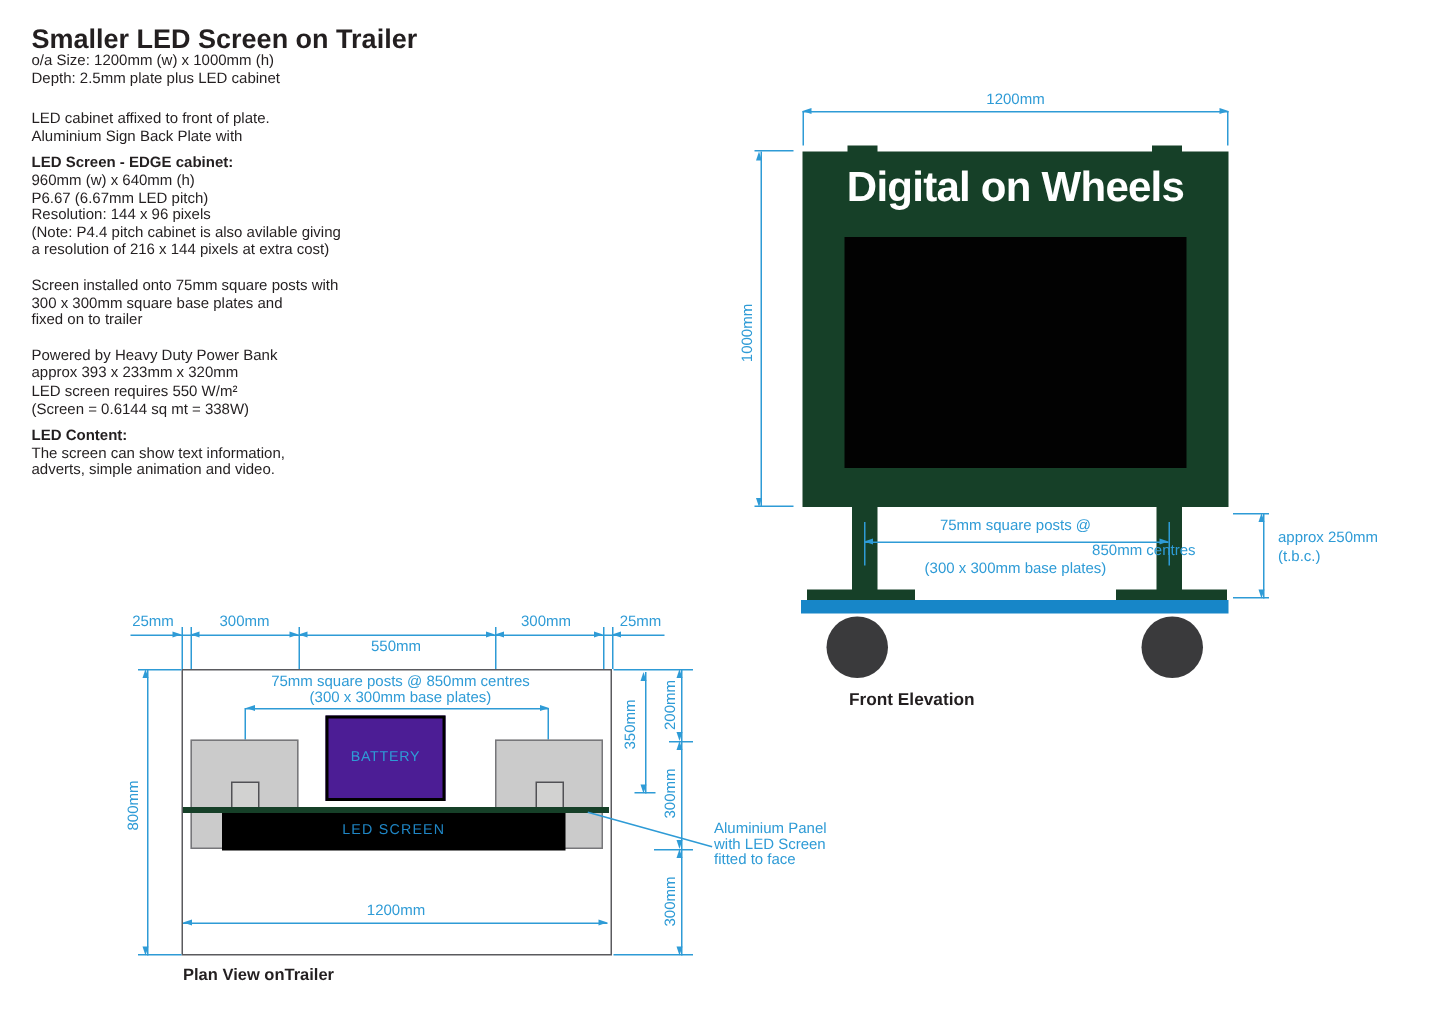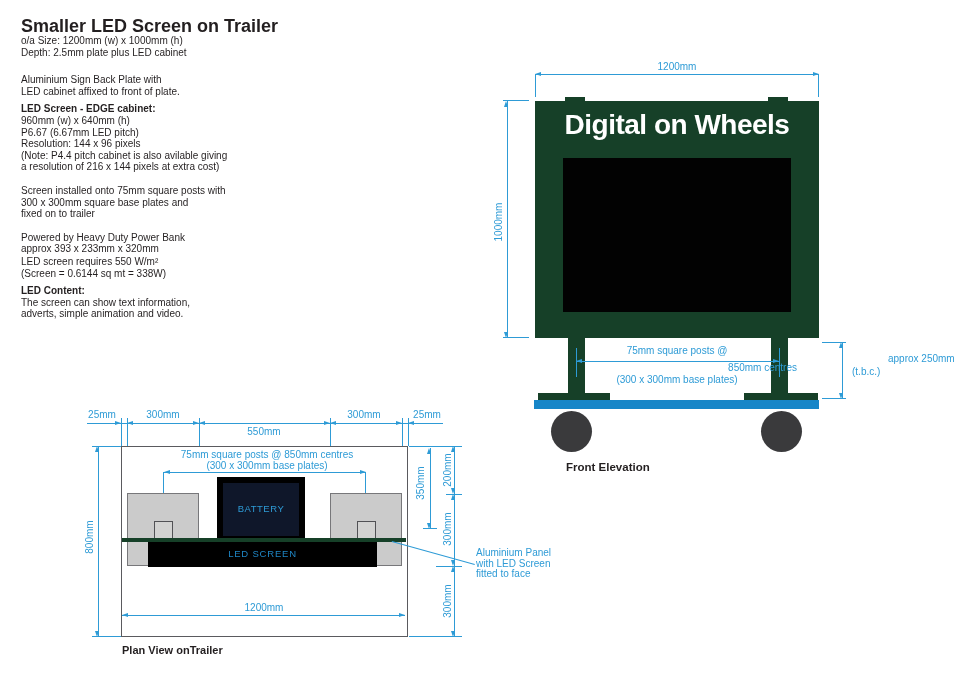--- a/index.html
+++ b/index.html
@@ -39,22 +39,22 @@
 
 <div id="canvas">
 
   <div id="spec-block">
     <div class="title">Smaller LED Screen on Trailer</div>
     <div>
       <div>o/a Size: 1200mm (w) x 1000mm (h)</div>
       <div>Depth: 2.5mm plate plus LED cabinet</div>
     </div>
     <div class="mt16">
+      <div>LED cabinet affixed to front of plate.</div>
       <div>Aluminium Sign Back Plate with</div>
-      <div>LED cabinet affixed to front of plate.</div>
     </div>
     <div class="mt6">
       <div class="h">LED Screen - EDGE cabinet:</div>
       <div>960mm (w) x 640mm (h)</div>
       <div>P6.67 (6.67mm LED pitch)</div>
       <div>Resolution: 144 x 96 pixels</div>
       <div>(Note: P4.4 pitch cabinet is also avilable giving</div>
       <div>a resolution of 216 x 144 pixels at extra cost)</div>
     </div>
     <div class="mt12">
@@ -114,21 +114,21 @@
     <div class="ah ah-r" style="left:773px;top:359px;"></div>
     <div class="dimtext ctr" style="left:557px;top:345px;width:240px;">75mm square posts @</div>
     <div class="dimtext ctr" style="left:557px;top:362px;width:240px;text-align:right;">850mm centres</div>
     <div class="dimtext ctr" style="left:557px;top:374px;width:240px;">(300 x 300mm base plates)</div>
 
     <div class="dl" style="left:822px;top:342px;width:24px;height:1px;"></div>
     <div class="dl" style="left:822px;top:398px;width:24px;height:1px;"></div>
     <div class="dl" style="left:842px;top:342px;width:1px;height:57px;"></div>
     <div class="ah ah-u" style="left:839px;top:342px;"></div>
     <div class="ah ah-d" style="left:839px;top:393px;"></div>
-    <div class="dimtext" style="left:888px;top:353px;">approx 250mm</div>
+    <div class="dimtext" style="left:852px;top:353px;">approx 250mm</div>
     <div class="dimtext" style="left:852px;top:366px;">(t.b.c.)</div>
 
     <div class="caption" style="left:566px;top:461px;">Front Elevation</div>
   </div>
 
   <div>
 
     <div class="dimtext ctr" style="left:74px;top:409px;width:56px;">25mm</div>
     <div class="dimtext ctr" style="left:135px;top:409px;width:56px;">300mm</div>
     <div class="dimtext ctr" style="left:236px;top:409px;width:56px;margin-top:17px;">550mm</div>
@@ -159,21 +159,21 @@
     <div class="dl" style="left:365px;top:472px;width:1px;height:49px;"></div>
     <div class="dl" style="left:164px;top:472px;width:202px;height:1px;"></div>
     <div class="ah ah-l" style="left:164px;top:470px;"></div>
     <div class="ah ah-r" style="left:360px;top:470px;"></div>
 
     <div class="abs" style="left:127px;top:493px;width:70px;height:71px;background:var(--plate);border:1px solid var(--plate-border);"></div>
     <div class="abs" style="left:330px;top:493px;width:70px;height:71px;background:var(--plate);border:1px solid var(--plate-border);"></div>
     <div class="abs" style="left:154px;top:521px;width:17px;height:17px;background:#d2d2d1;border:1px solid #515155;"></div>
     <div class="abs" style="left:357px;top:521px;width:17px;height:17px;background:#d2d2d1;border:1px solid #515155;"></div>
 
-    <div class="abs" style="left:217px;top:477px;width:76px;height:53px;background:#0f172a;border:6px solid #000000;">
+    <div class="abs" style="left:217px;top:477px;width:76px;height:53px;background:#4c1d95;border:2px solid #000000;">
       <div style="width:100%;text-align:center;margin-top:20px;color:var(--dim);font-size:9.5px;letter-spacing:0.5px;">BATTERY</div>
     </div>
 
     <div class="abs green" style="left:122px;top:538px;width:284px;height:4px;"></div>
     <div class="abs" style="left:148px;top:542px;width:229px;height:25px;background:#000000;">
       <div style="width:100%;text-align:center;margin-top:6px;color:#1f86c5;font-size:9.5px;letter-spacing:0.8px;">LED SCREEN</div>
     </div>
 
     <div class="dimtext ctr" style="left:224px;top:602px;width:80px;">1200mm</div>
     <div class="dl" style="left:122px;top:615px;width:283px;height:1px;"></div>

